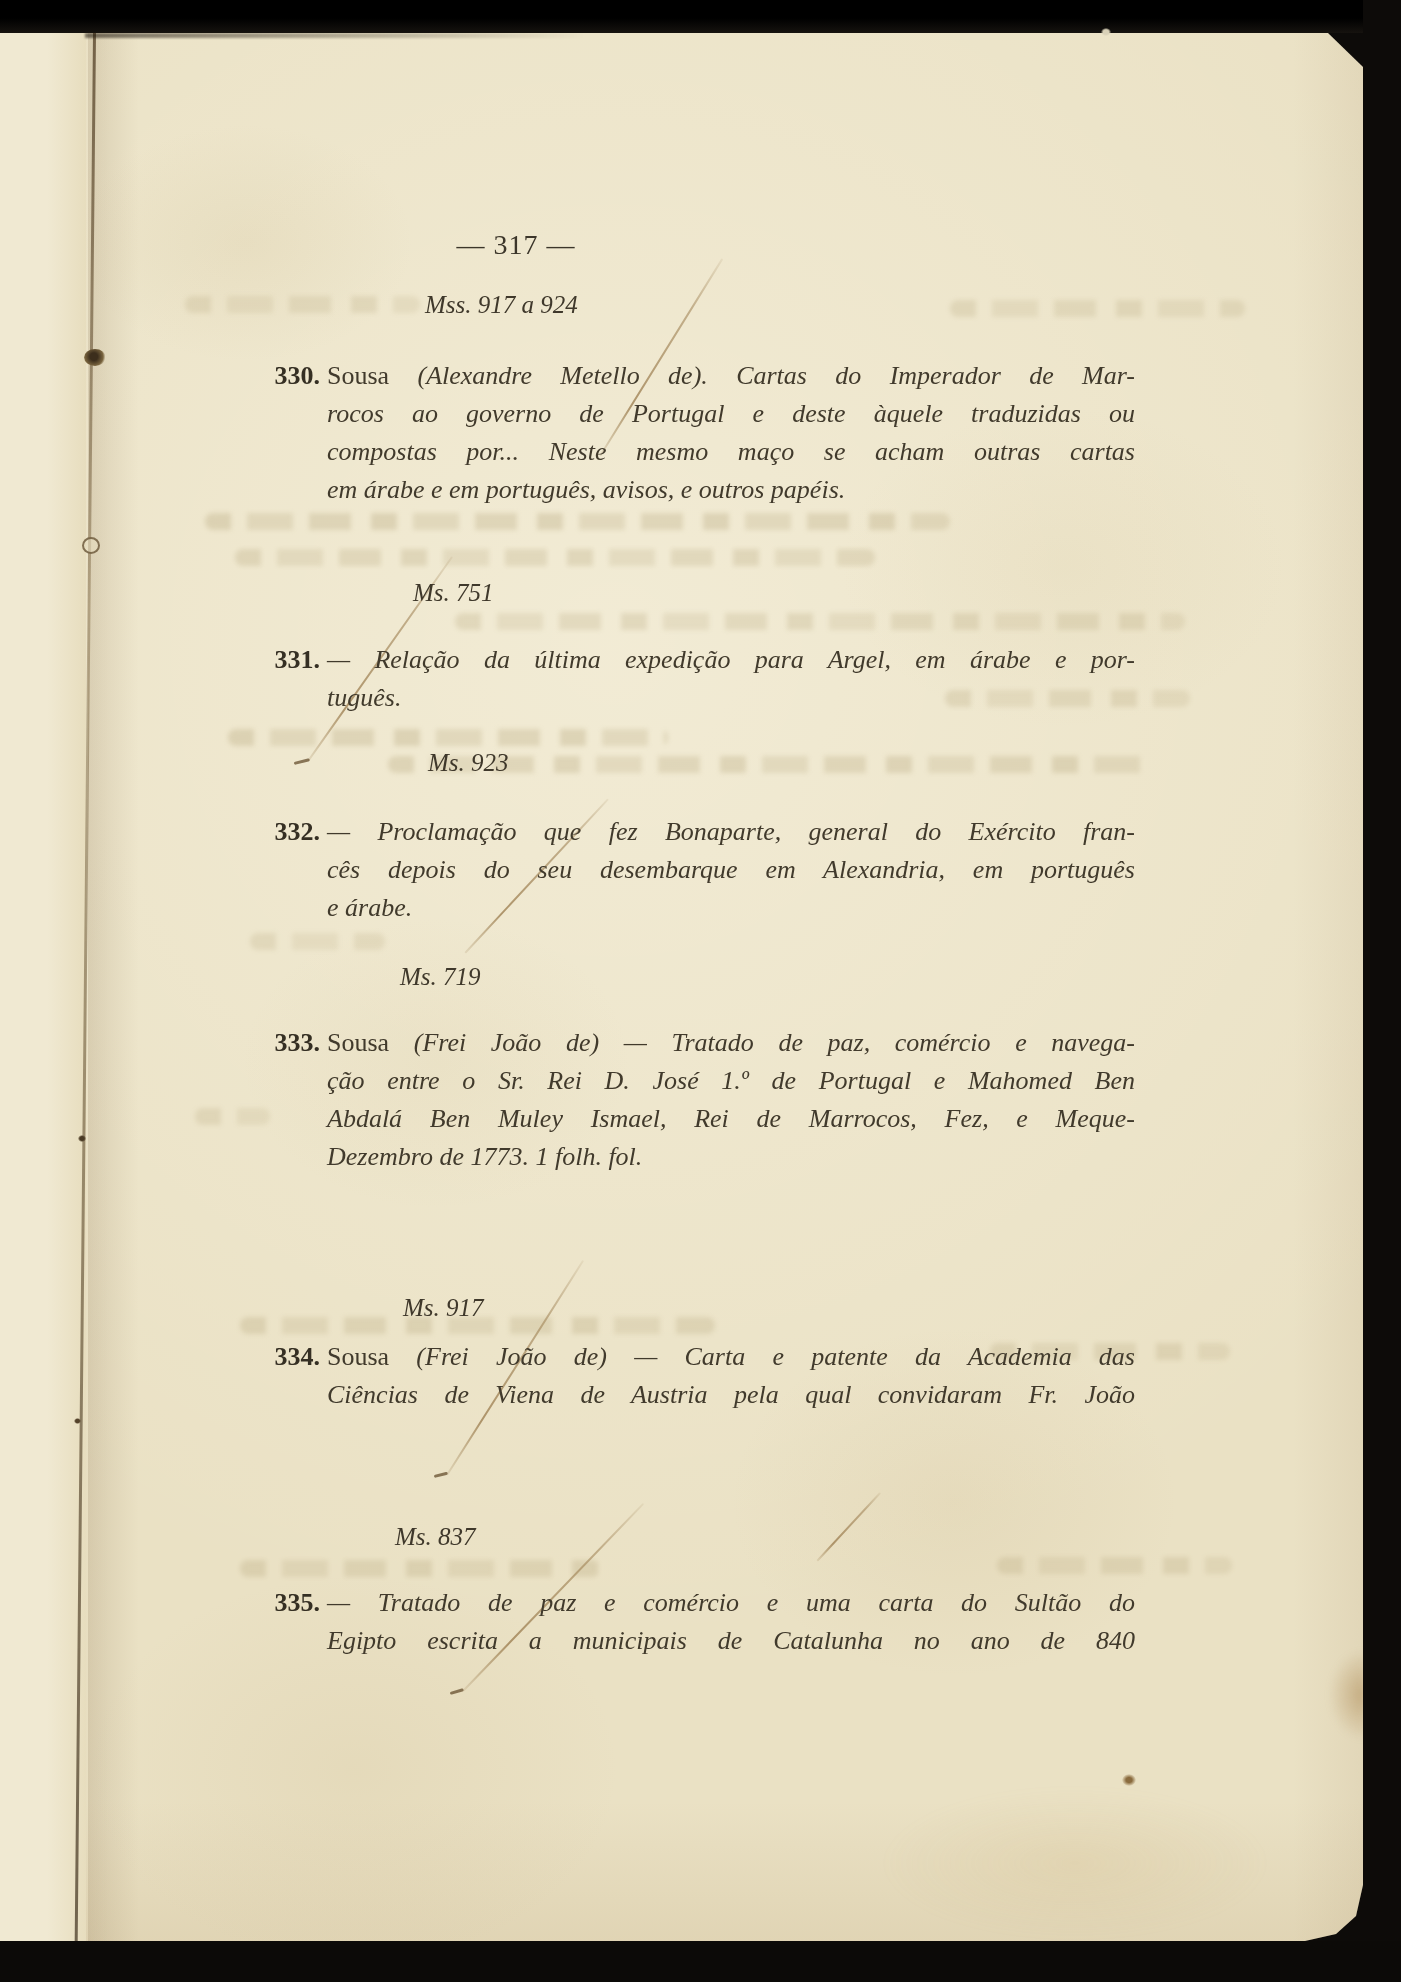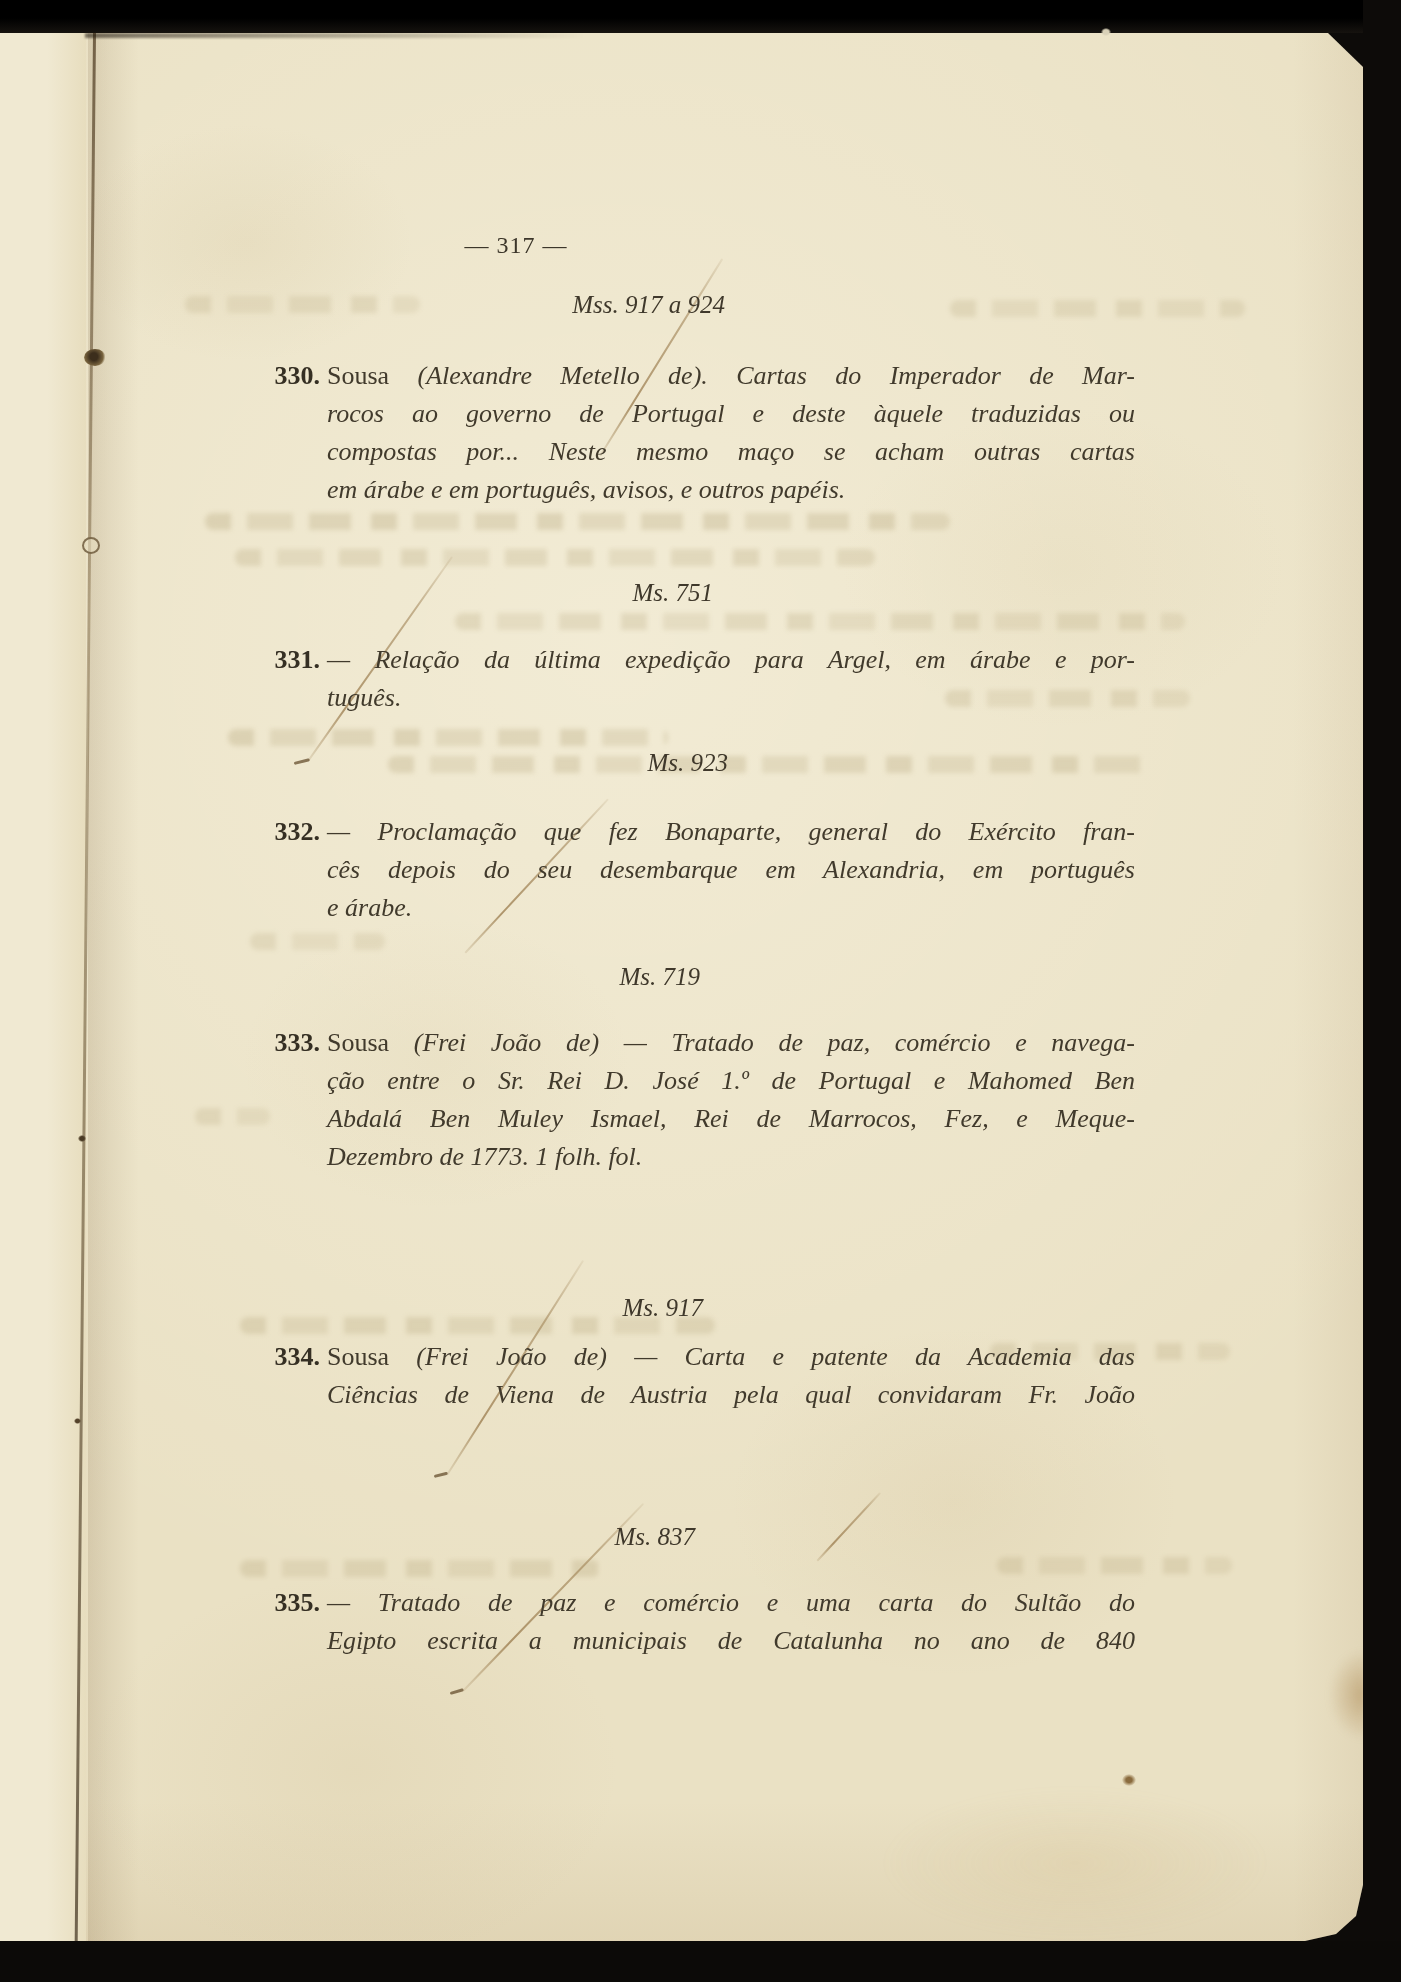--- a/index.html
+++ b/index.html
@@ -75,24 +75,24 @@
     filter:blur(2.6px);opacity:.55;
   }
   
   .scratch{position:absolute;height:1.7px;transform-origin:0 50%;border-radius:2px;
     background:linear-gradient(90deg, rgba(150,120,75,.15), rgba(158,128,82,.8) 25%, rgba(158,128,82,.55) 75%, rgba(150,120,75,.1));}
   .hook{position:absolute;height:2.6px;transform-origin:0 50%;border-radius:2px;background:rgba(110,88,55,.8);}
   
   .content{position:absolute;left:0;top:0;width:1401px;height:1982px;color:#413a2c;}
   .page-number{
     position:absolute;left:366px;top:226px;width:300px;height:38px;line-height:38px;
-    text-align:center;font-size:24px;letter-spacing:1px;color:#3c362a;
+    text-align:center;font-size:28px;letter-spacing:1px;color:#3c362a;
   }
   .ms-heading{
-    position:absolute;width:300px;height:38px;line-height:38px;text-align:right;
+    position:absolute;width:300px;height:38px;line-height:38px;text-align:left;
     font-style:italic;font-size:25px;color:#3f382b;
   }
   .entry{position:absolute;left:230px;}
   .entry-number{
     position:absolute;left:0;top:0;width:90px;height:38px;line-height:38px;
     text-align:right;font-weight:700;font-size:26px;color:#352f23;font-style:normal;
   }
   .entry-lines{position:absolute;left:97px;top:0;width:808px;font-style:italic;font-size:26px;color:#413a2c;}
   .line{height:38px;line-height:38px;text-align:justify;text-align-last:justify;white-space:normal;}
   .line.last{text-align-last:left;}

